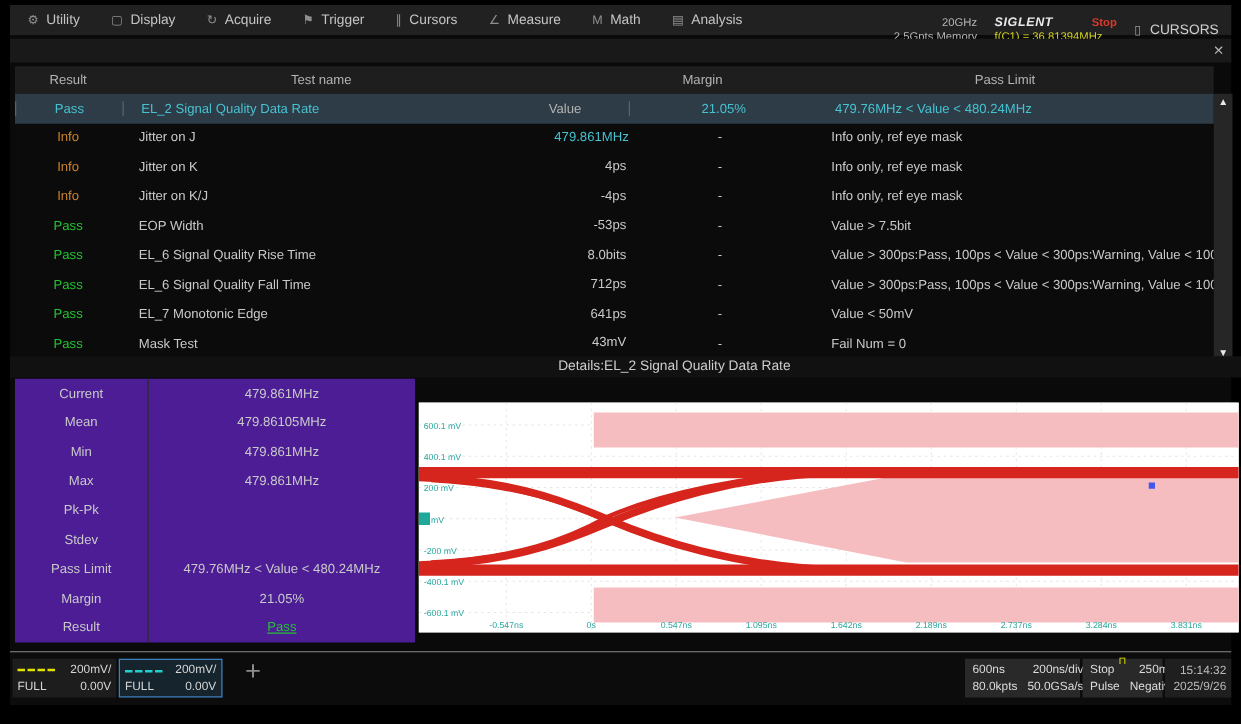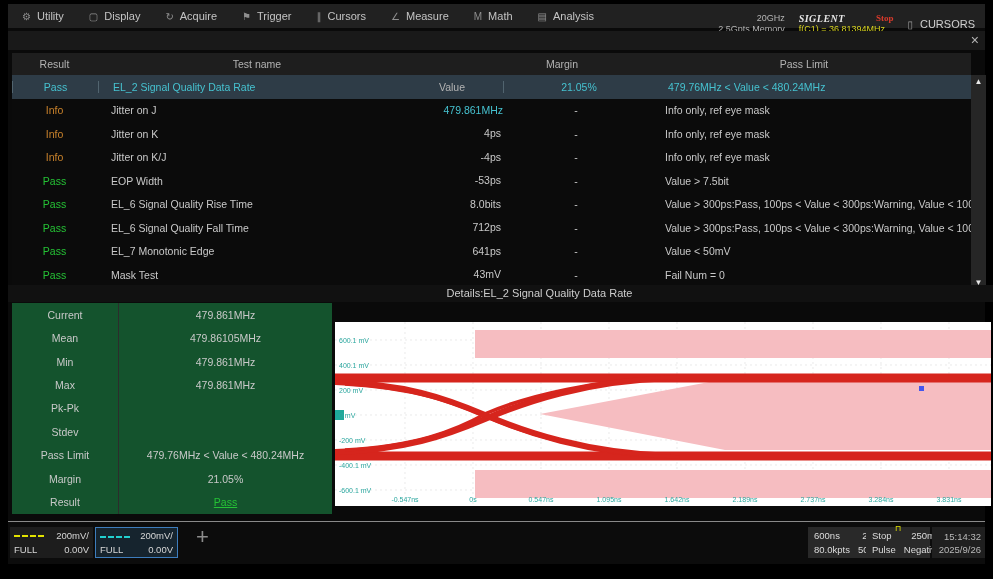--- a/index.html
+++ b/index.html
@@ -8,21 +8,21 @@
 
   
   .menubar{position:absolute;left:0;top:0;width:977px;height:24px;background:#212121;
     display:flex;align-items:center;padding:0;font-size:11px;color:#c4c4c4;}
   .menu-items{display:flex;align-items:center;gap:25px;padding-left:14px;}
   .mi{display:flex;align-items:center;gap:6px;cursor:default;}
   .mi .ic{color:#8f8f8f;font-size:10px;}
   .mb-right{margin-left:auto;display:flex;align-items:center;gap:14px;padding-right:10px;margin-top:16px;}
   .acq{display:flex;flex-direction:column;align-items:flex-end;font-size:9px;color:#b5b5b5;line-height:11px;}
   .brandcol{display:flex;flex-direction:column;align-items:flex-start;line-height:11px;}
-  .brandrow{display:flex;align-items:center;gap:31px;font-family:Liberation Serif, serif;}
+  .brandrow{display:flex;align-items:center;gap:31px;}
   .brand{color:#e8e8e8;font-weight:bold;font-style:italic;font-size:10px;letter-spacing:.5px;}
   .stopflag{color:#d93a2b;font-size:9px;font-weight:bold;}
   .meas{color:#d6d21f;font-size:9px;}
   .cursors-btn{display:flex;align-items:center;gap:7px;color:#cfcfcf;font-size:11px;}
   .cursors-btn .ic{color:#9a9a9a;font-size:10px;}
 
   
   .dlgbar{position:absolute;left:0;top:27px;width:977px;height:19px;background:#191919;}
   .closex{position:absolute;right:6px;top:1px;color:#b5b5b5;font-size:14px;line-height:17px;cursor:default;}
 
@@ -41,21 +41,21 @@
   .trow.sel .c-res,.trow.sel .c-name,.trow.sel .c-mar{border-left:1px solid #51646f;}
   .trow.info .c-res{color:#c9822b;}
   .trow.pass .c-res{color:#25c235;}
   .sbar{position:absolute;right:-15px;top:22px;bottom:0;width:15px;background:#262626;
     display:flex;flex-direction:column;justify-content:space-between;align-items:center;color:#e8e8e8;font-size:8px;}
   .sbar span{line-height:14px;}
 
   
   .dtitle{position:absolute;left:0;top:281px;width:977px;height:17px;text-align:center;
     color:#cdcdcd;font-size:11px;line-height:17px;background:#111;padding-left:43px;}
-  .stats{position:absolute;left:4px;top:299px;width:320px;height:211px;background:#14532d;
+  .stats{position:absolute;left:4px;top:299px;width:320px;height:211px;background:#4c1d95;
     display:flex;flex-direction:column;font-size:10.5px;color:#c9c9c9;}
   .srow{flex:1;display:flex;align-items:center;}
   .s-label{width:106px;text-align:center;flex:none;}
   .s-value{flex:1;text-align:center;border-left:1px solid #2c2c2c;align-self:stretch;
     display:flex;align-items:center;justify-content:center;}
   .s-value.result-pass{color:#25c235;text-decoration:underline;}
   .eye{position:absolute;left:327px;top:318px;width:656px;height:184px;background:#fff;}
 
   
   .botline{position:absolute;left:0;top:517px;width:977px;height:1px;background:#8a8a8a;}
@@ -64,21 +64,21 @@
     display:grid;grid-template-columns:1fr 1fr;grid-template-rows:1fr 1fr;align-items:center;padding:1px 4px;box-sizing:border-box;}
   .chbox .dash{width:30px;border-top:2px dashed #e2e200;margin-top:2px;}
   .chbox.ch2 .dash{border-top-color:#22cfcf;}
   .chbox .tr{text-align:right;}
   .chbox.ch2{border:1px solid #3d7dbd;background:#16242e;}
   .crossmark{position:absolute;left:188px;top:2px;color:#8c8c8c;font-size:22px;font-weight:100;}
   .ibox{position:absolute;top:5px;height:31px;background:#292929;color:#dcdcdc;
     display:grid;grid-template-columns:auto auto;grid-template-rows:1fr 1fr;align-items:center;
     column-gap:8px;padding:1px 6px;box-sizing:border-box;}
   .ibox .tr{text-align:right;}
-  .tb-box{left:764px;width:92px;margin-left:36px;}
+  .tb-box{left:764px;width:92px;}
   .trg-box{left:858px;width:64px;}
   .trg-glyph{position:absolute;left:50%;top:-3px;transform:translateX(-50%);color:#e2e200;font-size:8px;}
   .clk-box{left:924px;width:53px;background:#1f1f1f;color:#b9b9b9;
     display:flex;flex-direction:column;align-items:flex-end;justify-content:center;gap:2px;padding:0 4px;}
 </style>
 </head>
 <body>
 
 <div class="app">
 

